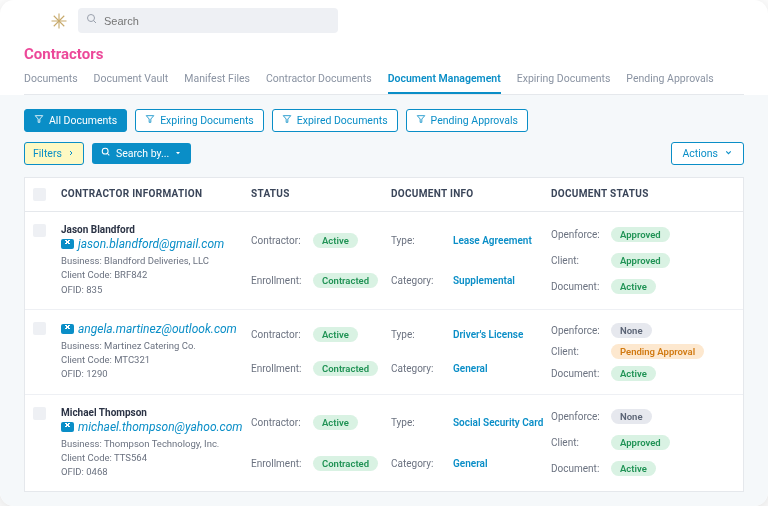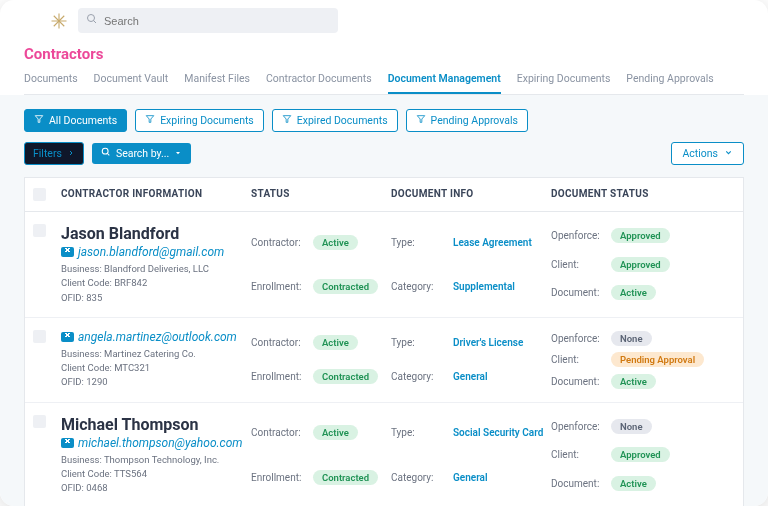--- a/index.html
+++ b/index.html
@@ -12,30 +12,30 @@
 .page-head { padding: 4px 24px 0; }
 .page-title { font-size: 15px; font-weight: 700; color: #ec4899; margin-bottom: 4px; }
 .tabs { display: flex; gap: 16px; border-bottom: 1px solid #e5e8ec; font-size: 10.5px; }
 .tab { padding: 5px 0 7px; color: #8a93a2; cursor: pointer; }
 .tab.active { color: #0a8ec7; border-bottom: 2px solid #0a8ec7; font-weight: 600; }
 .content { background: #f5f8fa; padding: 14px 24px 0; height: calc(100% - 92px); overflow: hidden; }
 .pillrow { display: flex; gap: 8px; margin-bottom: 10px; }
 .pill { display: flex; align-items: center; gap: 5px; border: 1px solid #0a8ec7; color: #0a8ec7; background: #fff; border-radius: 3px; padding: 4px 9px; font-size: 10.5px; cursor: pointer; }
 .pill.solid { background: #0a8ec7; color: #fff; }
 .filtersrow { display: flex; align-items: center; gap: 8px; margin-bottom: 12px; }
-.filterbtn { display: flex; align-items: center; gap: 5px; border: 1px solid #0a8ec7; color: #0a8ec7; background: #0f172a; border-radius: 3px; padding: 4px 8px; font-size: 10.5px; cursor: pointer; }
+.filterbtn { display: flex; align-items: center; gap: 5px; border: 1px solid #0a8ec7; color: #0a8ec7; background: #fef9c3; border-radius: 3px; padding: 4px 8px; font-size: 10.5px; cursor: pointer; }
 .searchby { display: flex; align-items: center; gap: 5px; background: #0a8ec7; color: #fff; border-radius: 3px; padding: 4px 9px; font-size: 10.5px; cursor: pointer; }
 .actionsbtn { margin-left: auto; display: flex; align-items: center; gap: 6px; border: 1px solid #0a8ec7; color: #0a8ec7; background: #fff; border-radius: 3px; padding: 4px 10px; font-size: 10.5px; cursor: pointer; }
 .table { background: #fff; border: 1px solid #e5e8ec; border-radius: 0; }
 .thead { display: grid; grid-template-columns: 28px 190px 140px 160px 1fr; padding: 10px 8px; border-bottom: 1px solid #e5e8ec; }
 .th { font-size: 10px; font-weight: 700; color: #3a4559; letter-spacing: 0.3px; }
 .chkbox { width: 13px; height: 13px; background: #eef0f4; border-radius: 2px; }
 .row { display: grid; grid-template-columns: 28px 190px 140px 160px 1fr; padding: 12px 8px; border-bottom: 1px solid #eef0f4; font-size: 10px; }
 .row:last-child { border-bottom: none; }
-.name { font-weight: 700; font-size: 16px; color: #2b3345; margin-bottom: 2px; }
+.name { font-weight: 700; font-size: 10px; color: #2b3345; margin-bottom: 2px; }
 .emailrow { display: flex; align-items: center; gap: 4px; margin-bottom: 3px; }
 .emailicon { width: 13px; height: 10px; background: #0a8ec7; border-radius: 2px; position: relative; display:inline-block; }
 .emailicon::after { content:''; position:absolute; top:1px; left:1px; right:1px; height:4px; background: linear-gradient(135deg, transparent 45%, #fff 45%, #fff 55%, transparent 55%), linear-gradient(-135deg, transparent 45%, #fff 45%, #fff 55%, transparent 55%); }
 .email { color: #0a8ec7; font-size: 12px; font-style: italic; }
 .meta { color: #6b7280; font-size: 9.5px; line-height: 1.5; }
 .kv { display: grid; grid-template-columns: 62px 1fr; row-gap: 8px; align-items: center; font-size: 10px; }
 .kv .k { color: #6b7280; }
 .badge { display: inline-block; padding: 2px 9px; border-radius: 10px; font-size: 9.5px; font-weight: 600; }
 .badge.green { background: #d9f2e3; color: #1f9254; }
 .badge.gray { background: #e6e8ee; color: #5b6475; }

